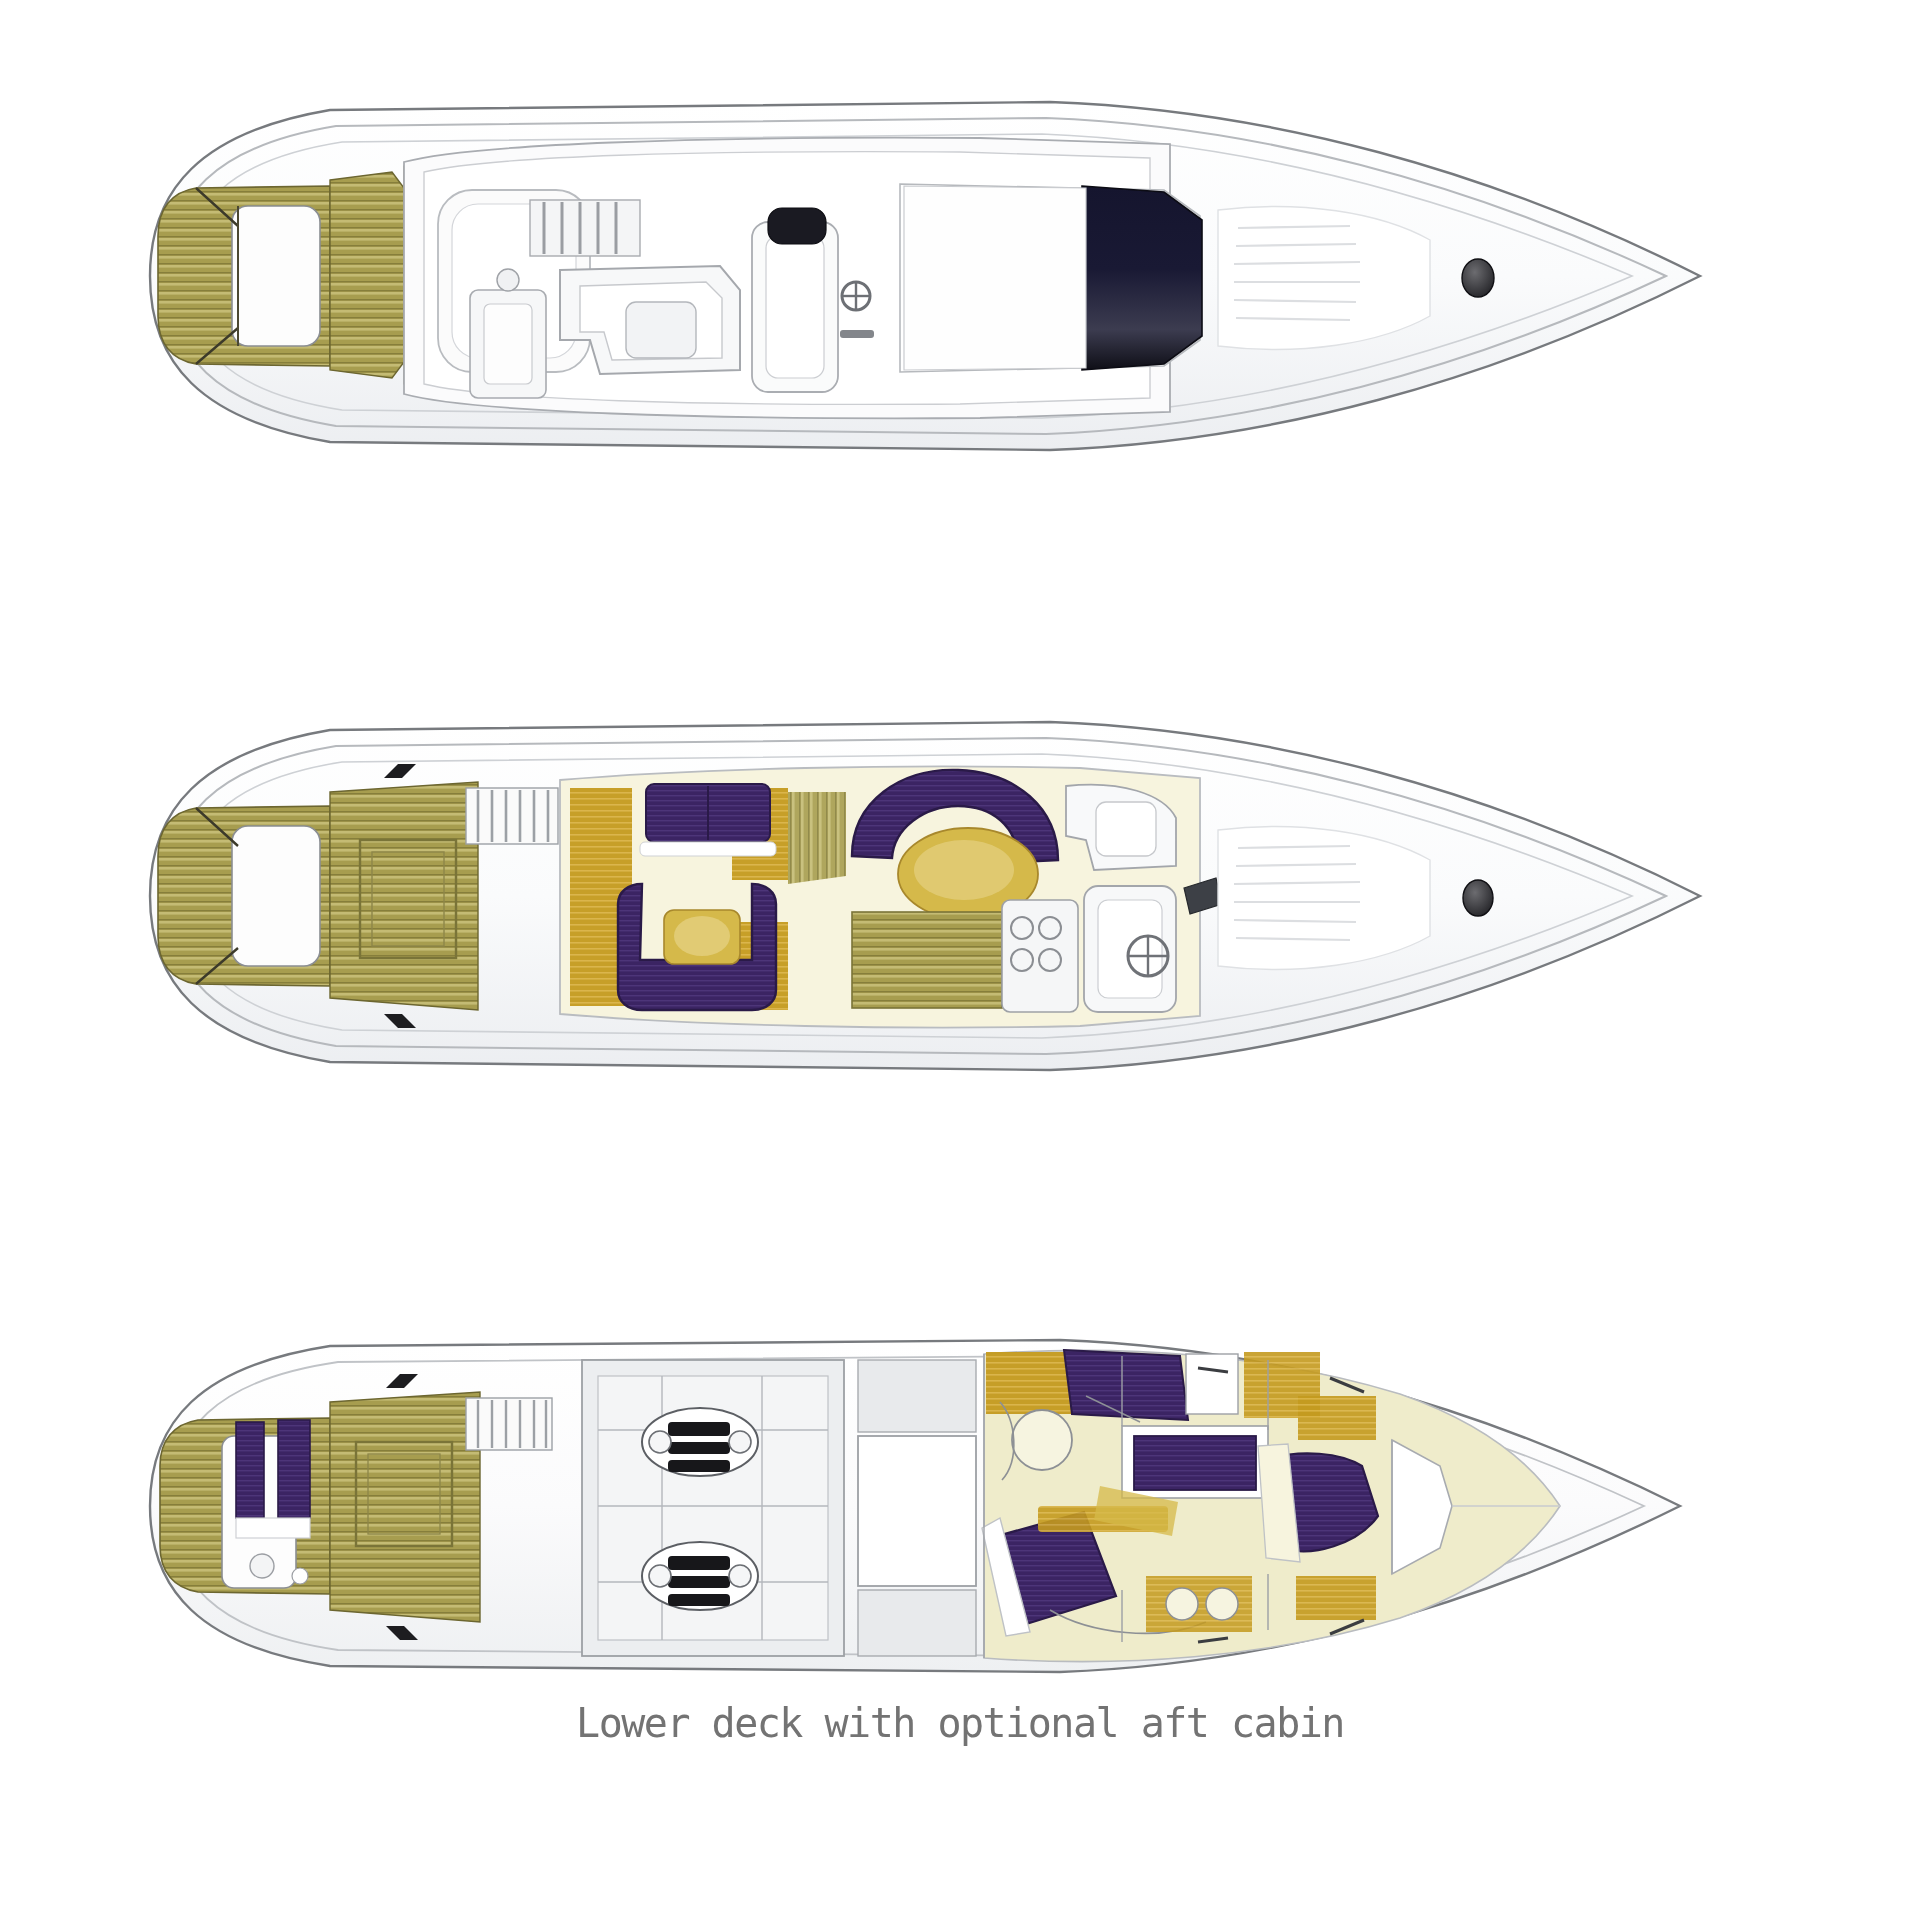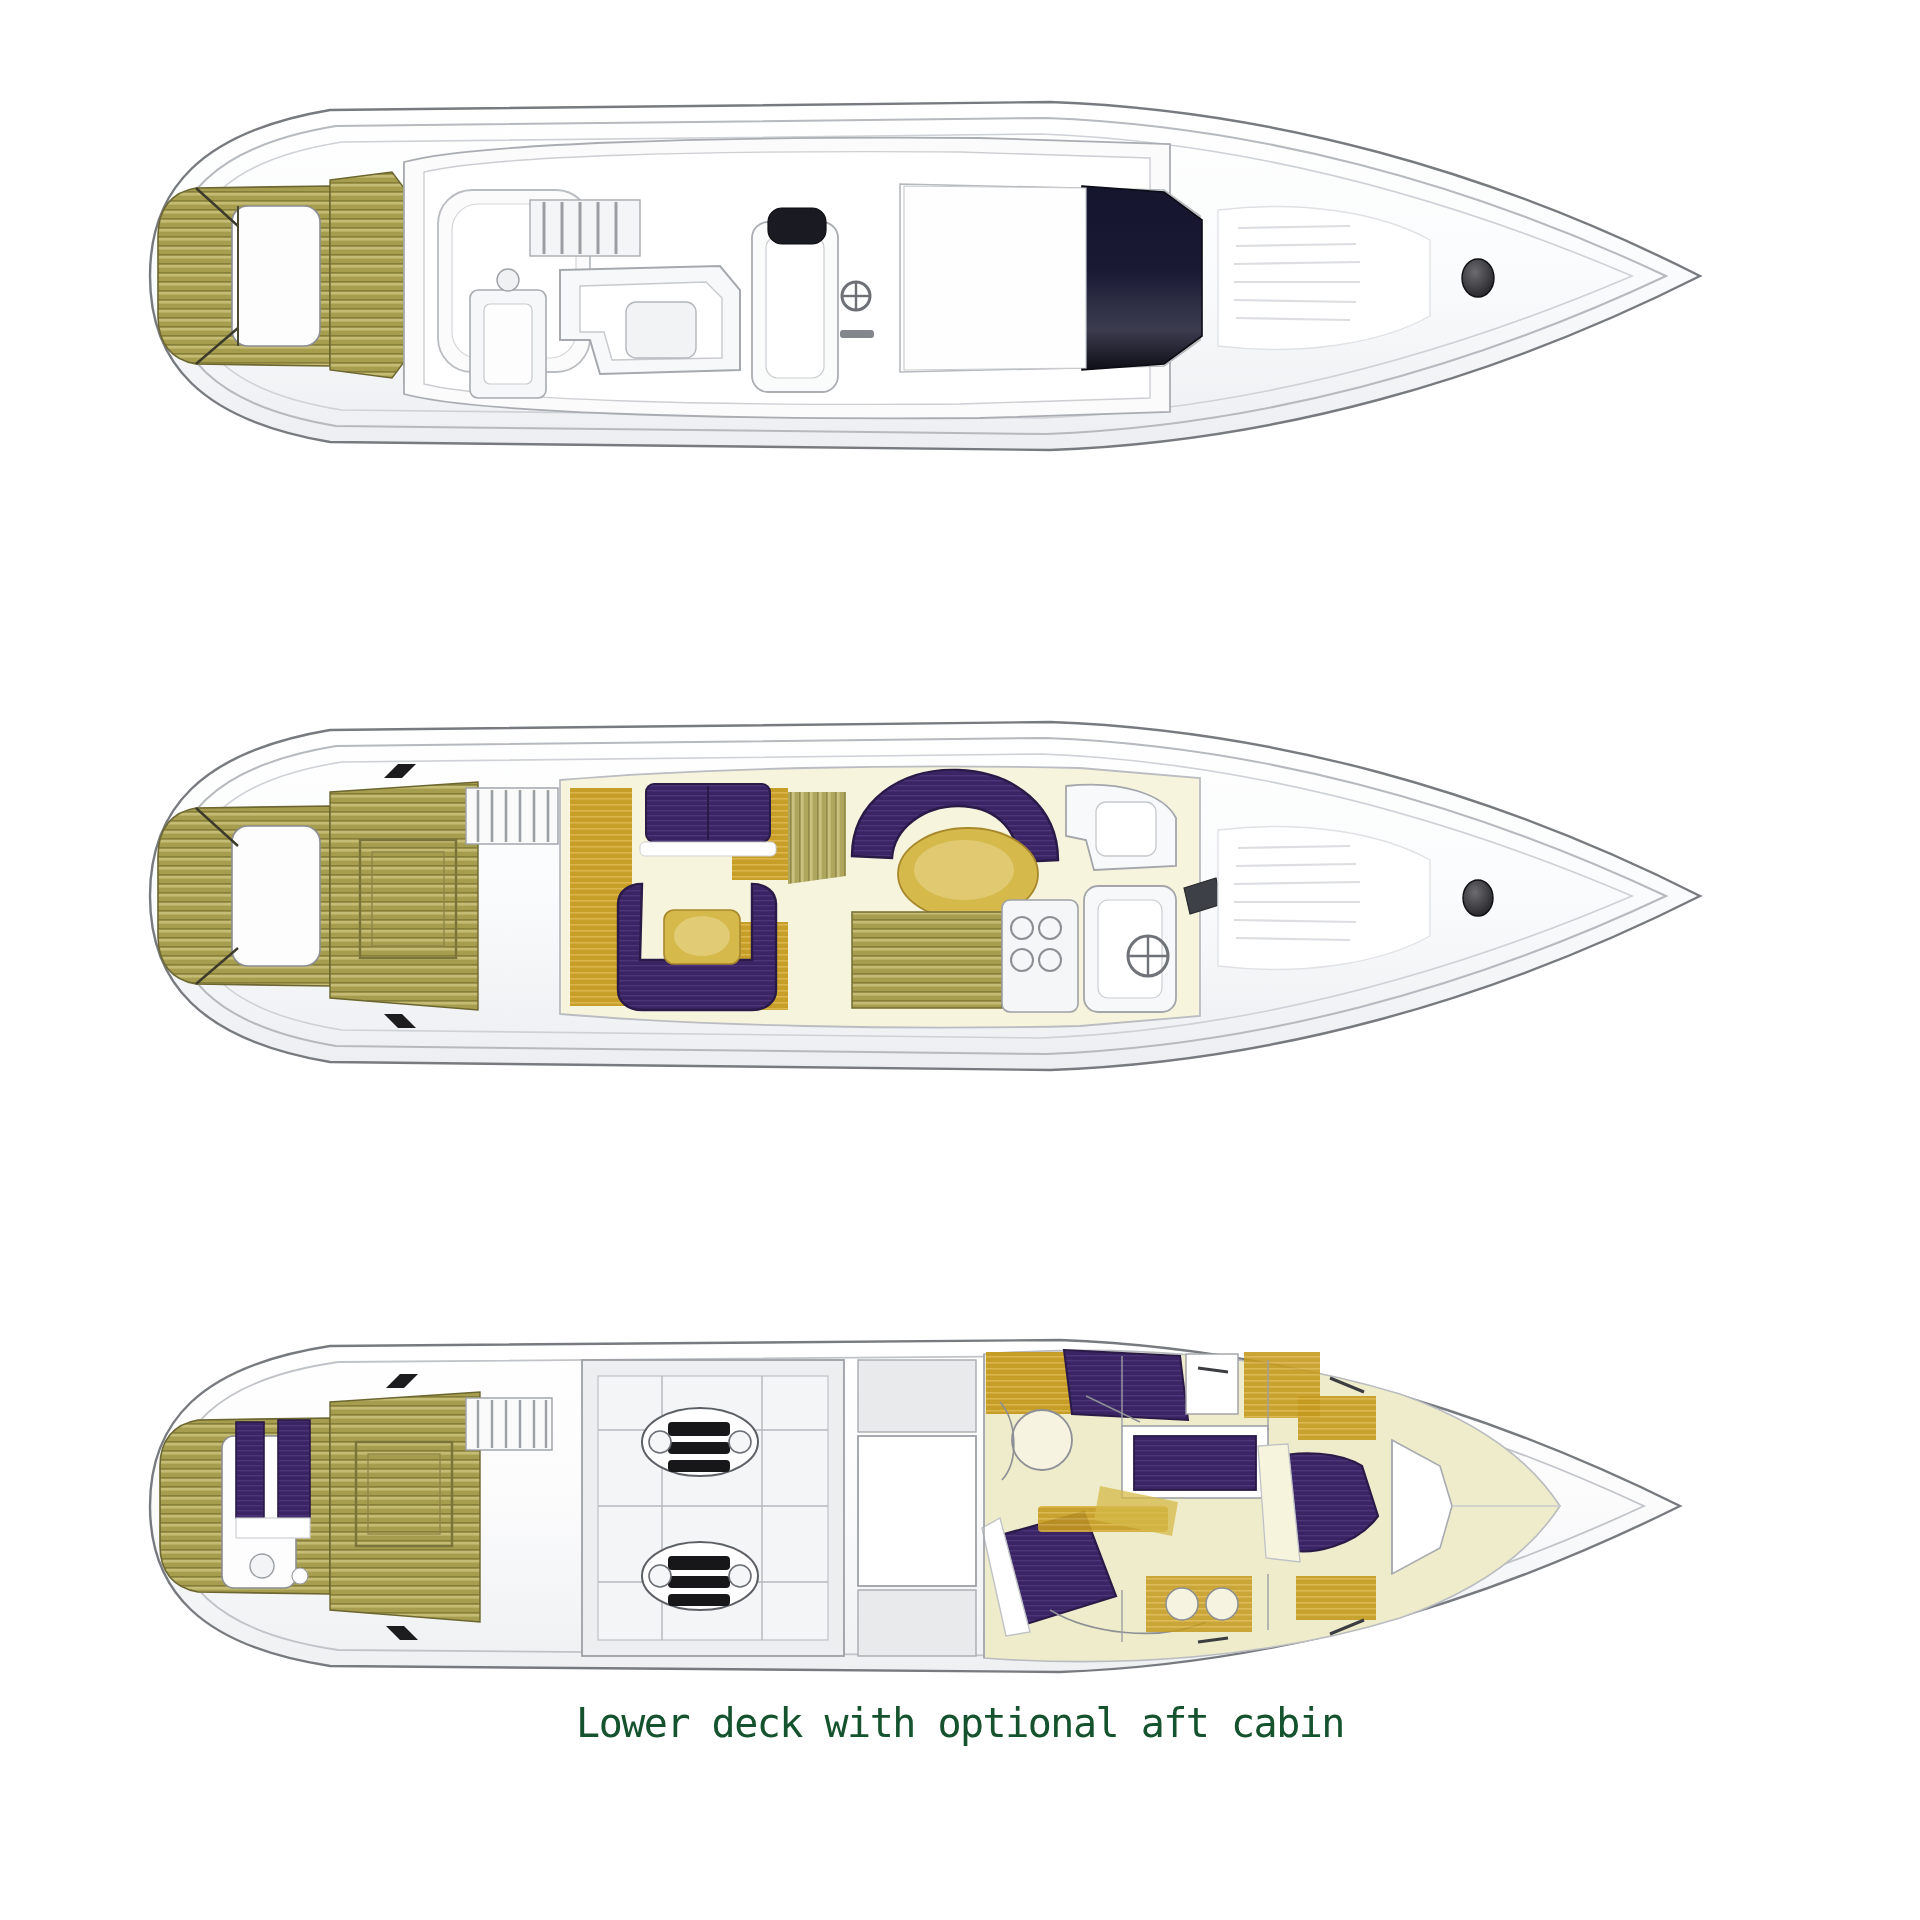--- a/index.html
+++ b/index.html
@@ -9,21 +9,21 @@
 
   .deck{position:absolute;left:0;width:1920px;}
   .deck-svg{display:block;width:1920px;}
 
   .caption{
     position:absolute;left:0;width:1920px;
     text-align:center;
     font-family:"DejaVu Sans Mono","Liberation Mono",monospace;
     font-size:40px;
     letter-spacing:-1.5px;
-    color:#14532d;
+    color:#737373;
     white-space:pre;
   }
 </style>
 </head>
 <body>
 
 <div class="page">
 
   <div class="deck" style="top:40px;">
     <svg class="deck-svg" viewBox="0 0 1920 470" xmlns="http://www.w3.org/2000/svg">

